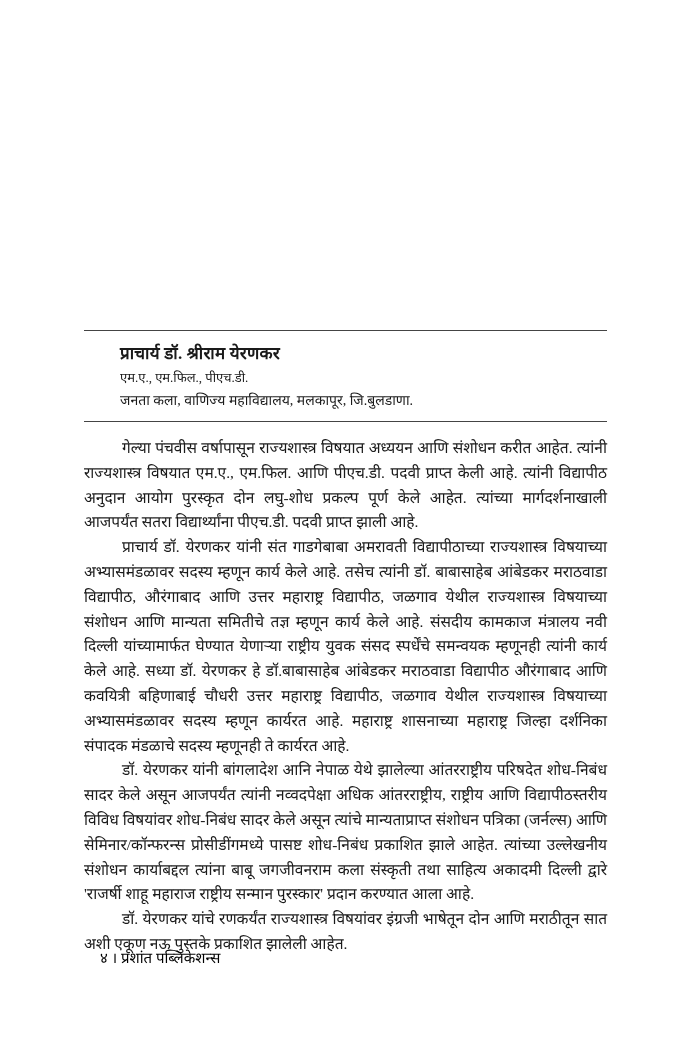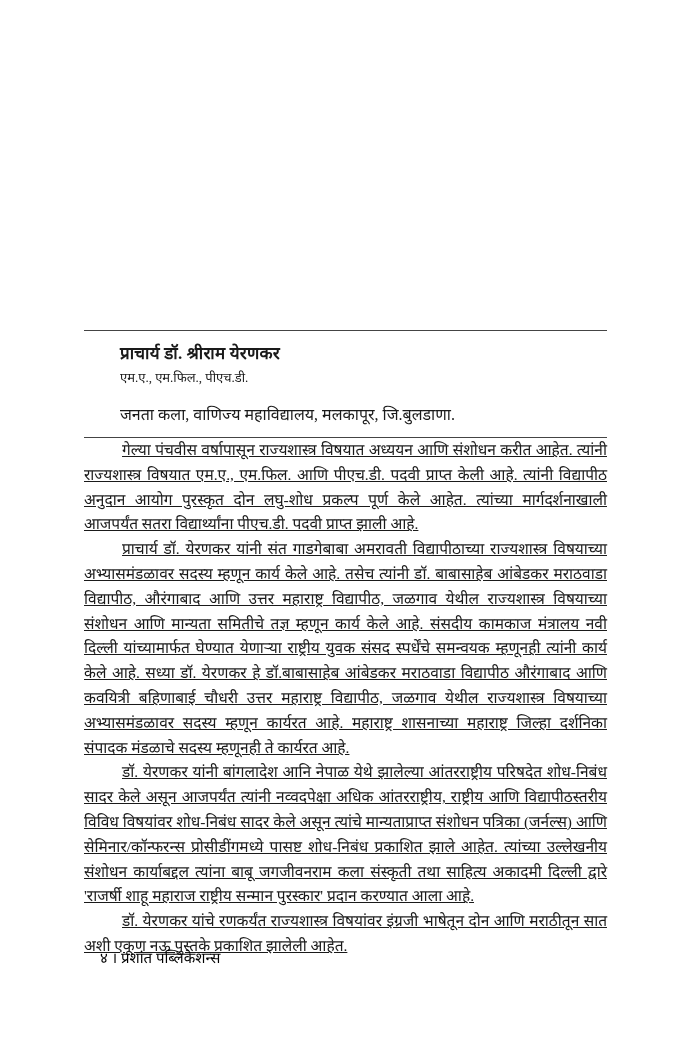--- a/index.html
+++ b/index.html
@@ -35,29 +35,28 @@
     font-weight: bold;
     font-size: 17px;
     margin: 2px 0 4px 36px;
     letter-spacing: 0.2px;
   }
   .author-degrees {
     font-size: 13px;
     margin: 0 0 4px 36px;
   }
   .author-college {
-    font-size: 16px;
-    margin: 17px 0 2px 36px;
+    font-size: 14px;
+    margin: 4px 0 2px 36px;
   }
   .body-text {
-    margin-top: 0;
+    margin-top: 14px;
     font-size: 15.5px;
     line-height: 1.6;
     text-align: justify;
-    text-decoration: underline;
   }
   .body-text p {
     margin: 0;
     text-indent: 38px;
   }
   .footer {
     position: absolute;
     left: 100px;
     bottom: 72px;
     font-size: 15px;

